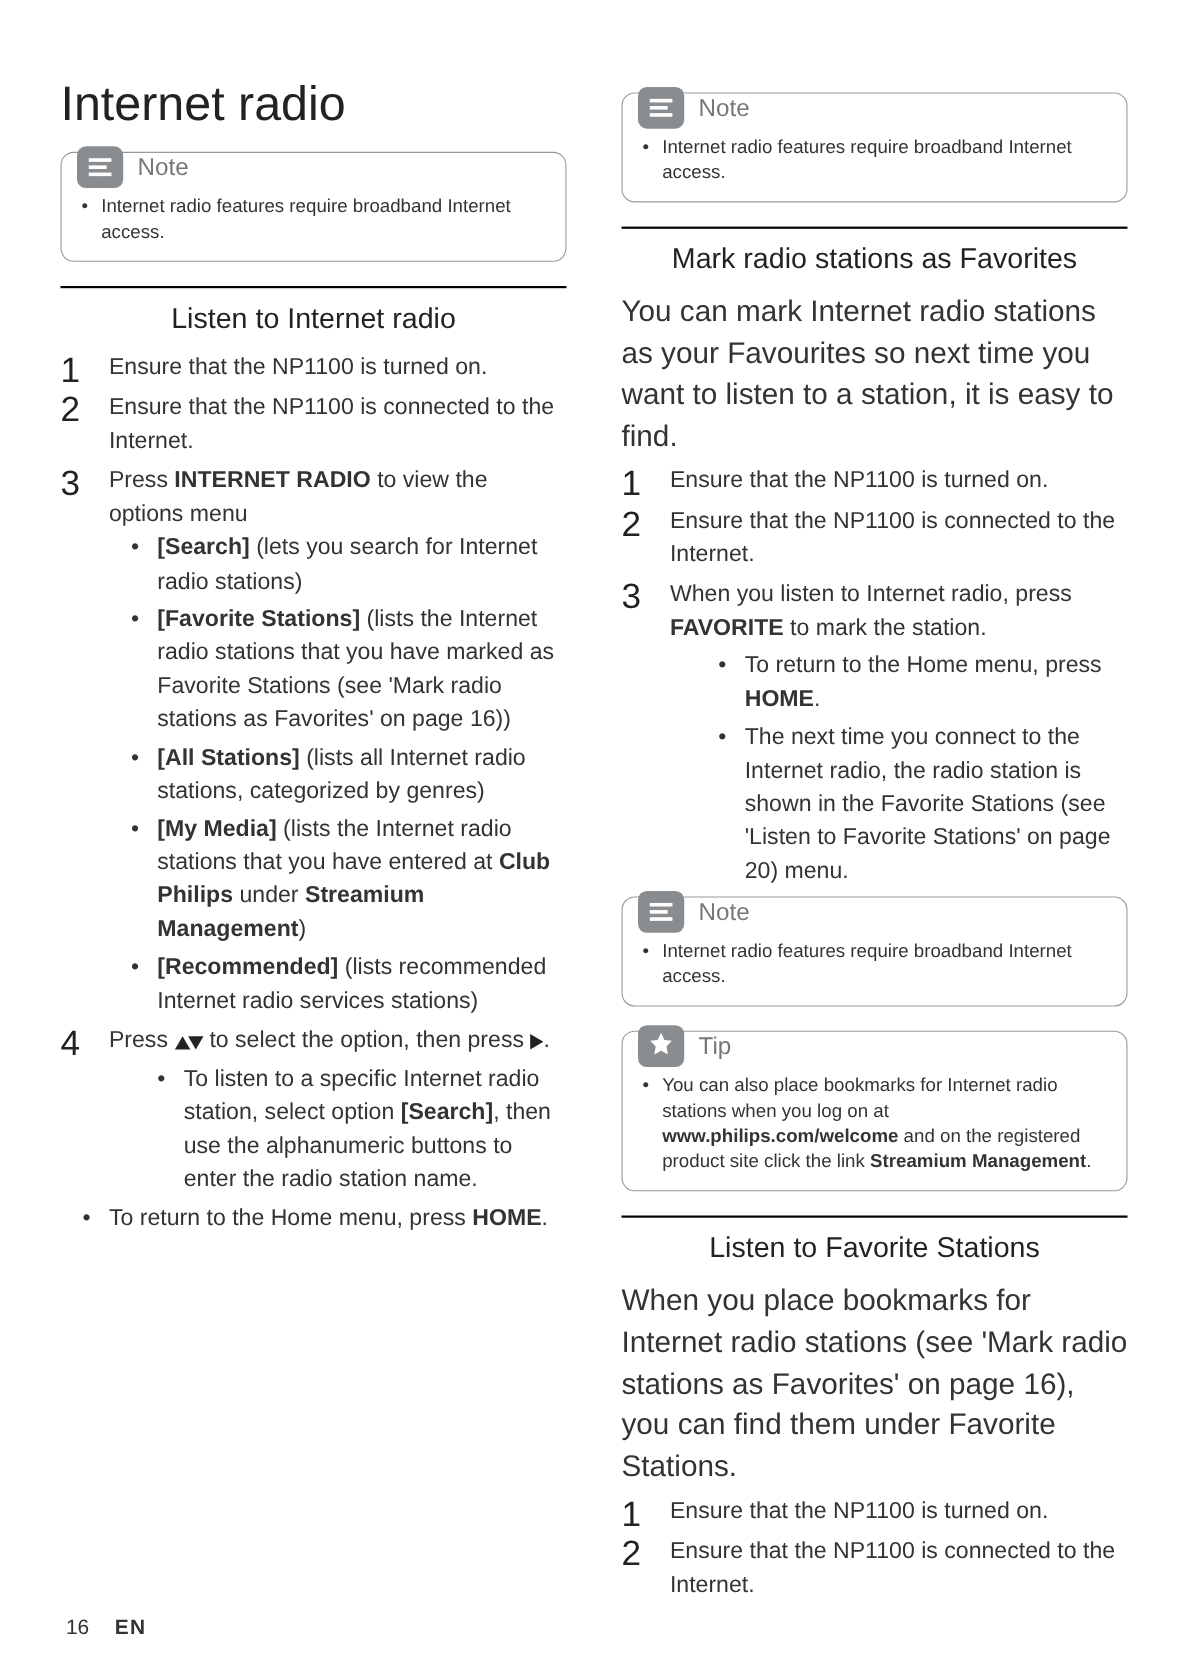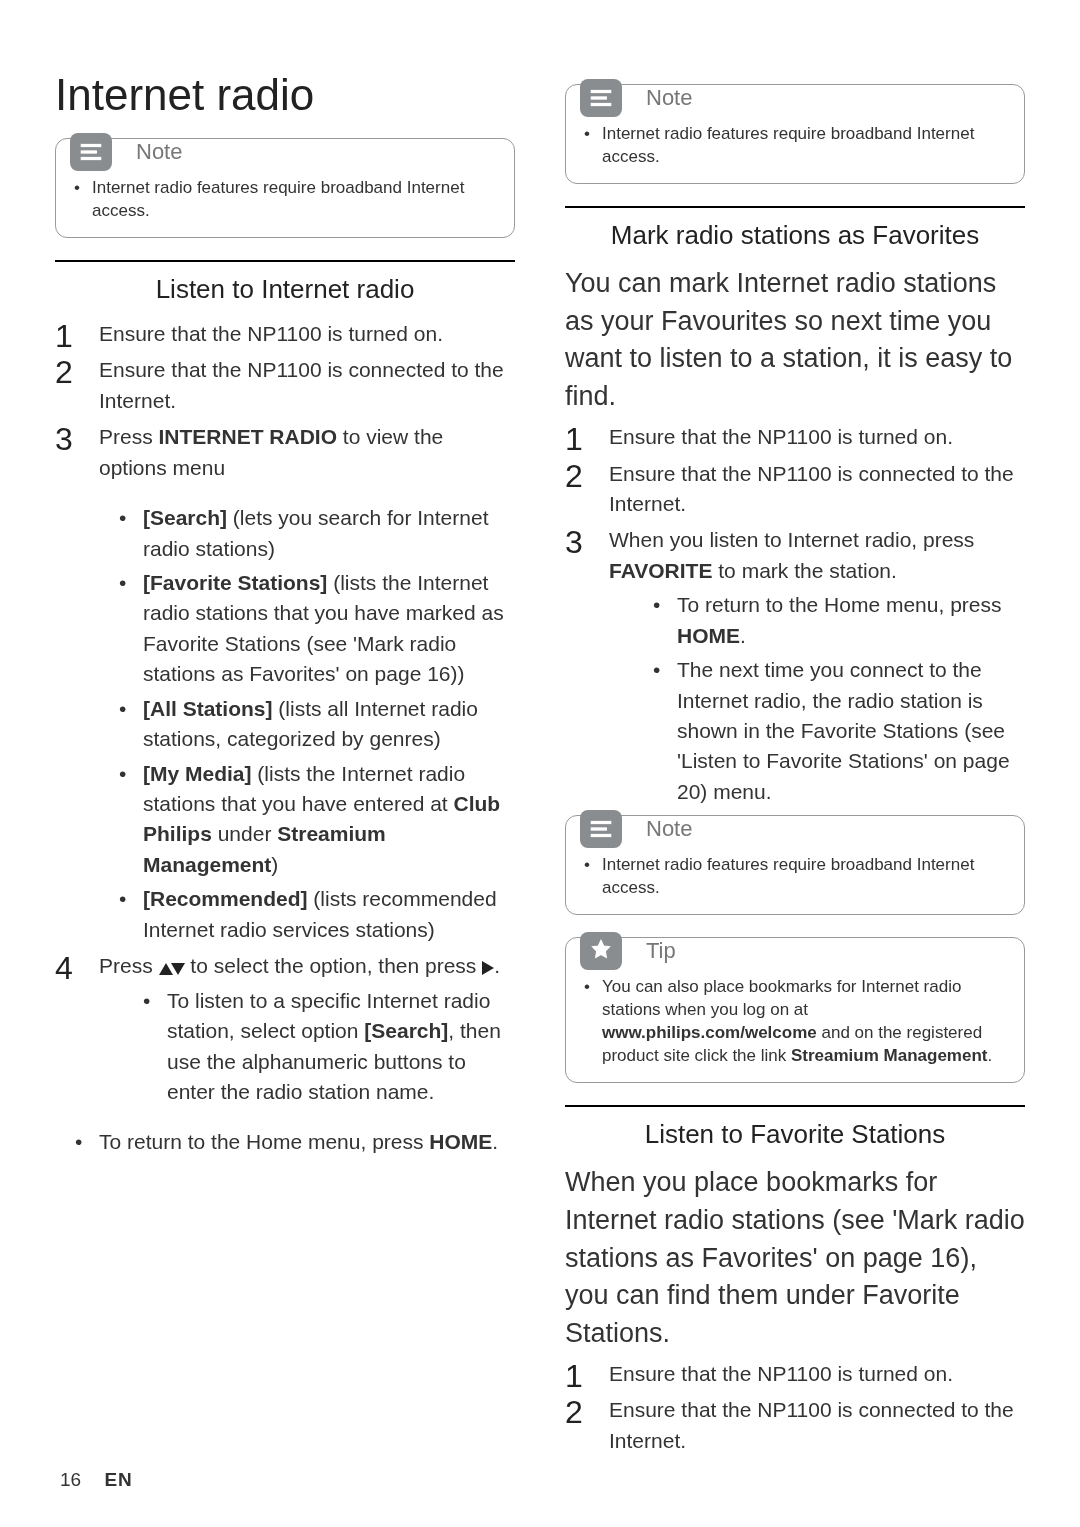--- a/index.html
+++ b/index.html
@@ -45,21 +45,21 @@
     margin: 8px 0 22px 0;
     position: relative;
     padding: 38px 18px 14px 18px;
   }
   .callout-header {
     position: absolute;
     top: -6px;
     left: 14px;
     display: flex;
     align-items: center;
-    gap: 24px;
+    gap: 13px;
     background: transparent;
   }
   .badge {
     width: 42px;
     height: 38px;
     border-radius: 8px;
     display: flex;
     align-items: center;
     justify-content: center;
     color: #fff;
@@ -104,21 +104,21 @@
   }
   ol.steps > li::before {
     content: counter(step);
     position: absolute;
     left: 0;
     top: -6px;
     font-size: 32px;
     font-weight: 300;
     color: #222;
   }
-  ul.sub { list-style: none; padding: 0; margin-top: 20px; }
+  ul.sub { list-style: none; padding: 0; margin-top: 0; }
   ul.sub > li {
     position: relative;
     padding-left: 44px;
     font-size: 21px;
     line-height: 1.45;
     margin-bottom: 4px;
     color: #333;
   }
   ul.sub > li::before {
     content: "•";

